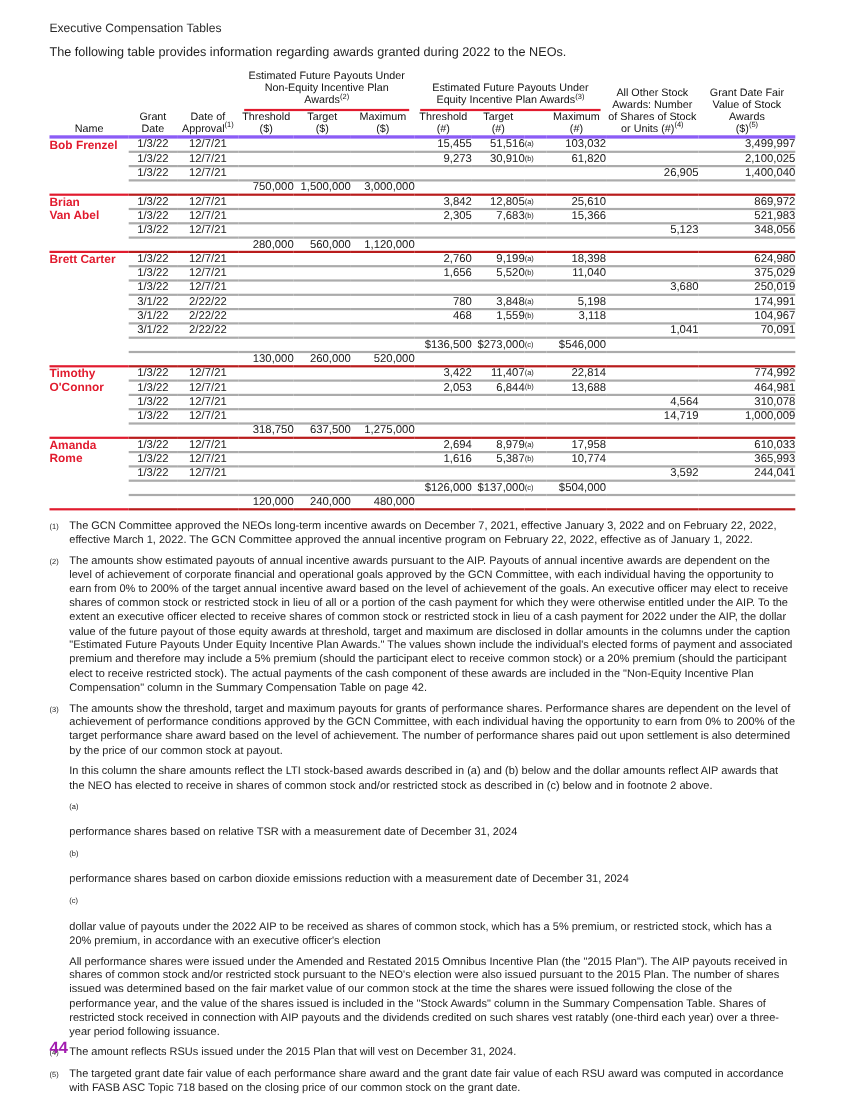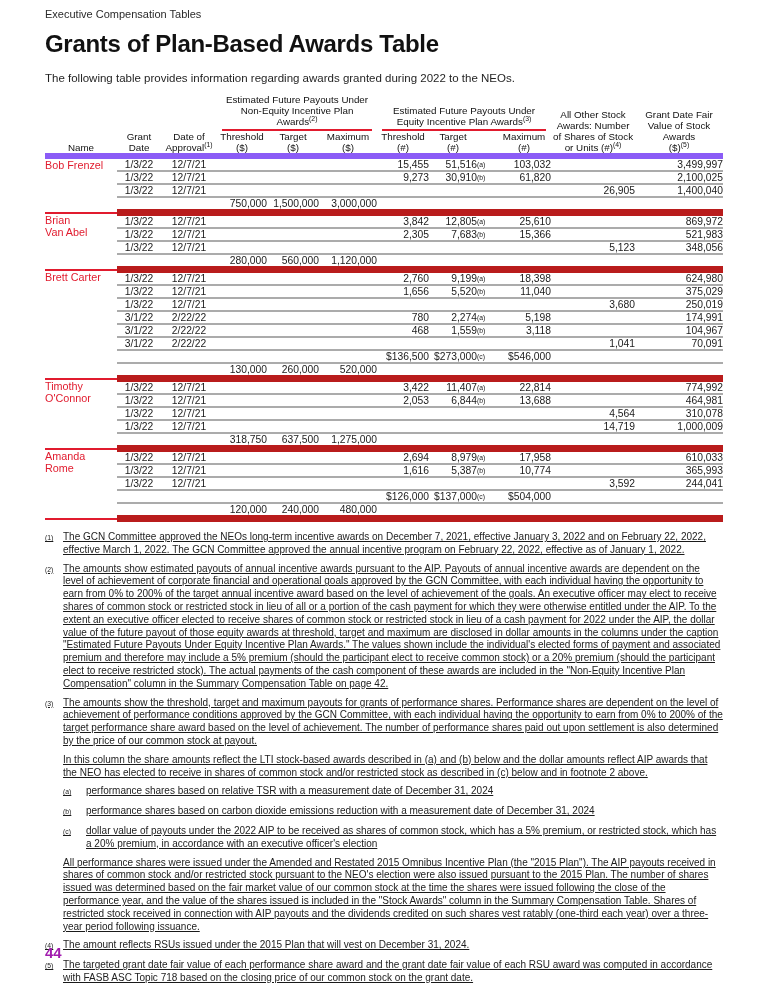--- a/index.html
+++ b/index.html
@@ -1,57 +1,56 @@
 <!DOCTYPE html>
 <html><head>
 <meta charset="utf-8">
 <style>
   html,body { margin:0; padding:0; background:#ffffff; }
   body { width:768px; font-family:"Liberation Sans", sans-serif; color:#1a1a1a; }
-  .page { position:relative; width:768px; height:1000px; box-sizing:border-box; padding:4px 45px 0 45px; overflow:hidden; }
+  .page { position:relative; width:768px; height:1000px; box-sizing:border-box; padding:16px 45px 0 45px; overflow:hidden; }
 
   .eyebrow { font-size:11px; color:#2b2b2b; margin:4px 0 10px 0; }
   h1.title { font-size:24px; font-weight:bold; color:#111; margin:0 0 14px 0; letter-spacing:-0.3px; }
   .intro { font-size:11.5px; color:#1f1f1f; margin:0 0 10px 0; }
 
   table.awards { border-collapse:collapse; width:678px; table-layout:fixed; }
   table.awards th, table.awards td { padding:0; }
 
   thead th { font-size:9.8px; font-weight:normal; line-height:11px; vertical-align:bottom; padding-bottom:3px; color:#111; }
   thead th .hlabel { white-space:pre-line; }
   thead .hsup { font-size:6.8px; vertical-align:super; line-height:0; }
   th.hl { text-align:center; }
   th.hc { text-align:center; }
   th.group { vertical-align:bottom; padding-bottom:0; }
   th.group .group-inner { border-bottom:2px solid #e11b2e; padding-bottom:2px; margin:0 5px; text-align:center; }
-  .bb-red { border-bottom:6px solid #8b5cf6; }
+  .bb-red { border-bottom:3px solid #8b5cf6; }
 
   tbody td { font-size:10.3px; line-height:11px; padding:2px 0 2px 0; border-bottom:2px solid #ababab; color:#1a1a1a; }
-  tbody tr.last td { border-bottom:7px solid #b91c1c; }
-  td.name-cell { color:#e11b2e; font-weight:normal; font-size:10.8px; line-height:12px; vertical-align:top; text-align:left; padding-top:3px; white-space:pre-line; border-bottom:2px solid #e11b2e; }
+  tbody tr.last td { border-bottom:2px solid #b91c1c; }
+  td.name-cell { color:#e11b2e; font-weight:bold; font-size:10.8px; line-height:12px; vertical-align:top; text-align:left; padding-top:3px; white-space:pre-line; border-bottom:2px solid #e11b2e; }
   td.c { text-align:center; }
   td.r { text-align:right; }
   td.sup-cell { font-size:6.8px; vertical-align:top; text-align:left; padding-left:3px; padding-top:2px; }
 
-  .footnotes { margin-top:9px; width:678px;text-decoration:underline; }
+  .footnotes { margin-top:9px; width:678px; }
   .fn-row { display:flex; margin-bottom:6px; font-size:10px; line-height:12.8px; color:#222; }
-  .fn-row.ind1 { margin-left:18px; }
+  .fn-row.ind1 { margin-left:18px;flex-direction:column; }
   .fn-marker { flex:0 0 18px; font-size:6.8px; padding-top:1px; }
   .fn-row.ind1 .fn-marker { flex-basis:23px; }
   .fn-text { flex:1; }
 
   .pagenum { position:absolute; left:45px; top:944px; font-size:15px; font-weight:bold; color:#a21caf; }
 </style>
 </head>
 <body>
 
 <div class="page">
 
   <div class="eyebrow">Executive Compensation Tables</div>
-  <h1 class="title">Grants of Plan-Based Awards Table</h1>
   <p class="intro">The following table provides information regarding awards granted during 2022 to the NEOs.</p>
 
   <table class="awards">
     <colgroup>
       <col style="width:72px">
         <col style="width:44px">
         <col style="width:56px">
       <col style="width:50px">
         <col style="width:52px">
         <col style="width:58px">
@@ -254,21 +253,21 @@
           <td class="r">3,680</td>
           <td class="r">250,019</td>
         </tr>
         <tr>
           <td class="c">3/1/22</td>
           <td class="c">2/22/22</td>
           <td class="r"></td>
           <td class="r"></td>
           <td class="r"></td>
           <td class="r">780</td>
-          <td class="r">2,274</td>
+          <td class="r">3,848</td>
           <td class="sup-cell">(a)</td>
           <td class="r">5,198</td>
           <td class="r"></td>
           <td class="r">174,991</td>
         </tr>
         <tr>
           <td class="c">3/1/22</td>
           <td class="c">2/22/22</td>
           <td class="r"></td>
           <td class="r"></td>

